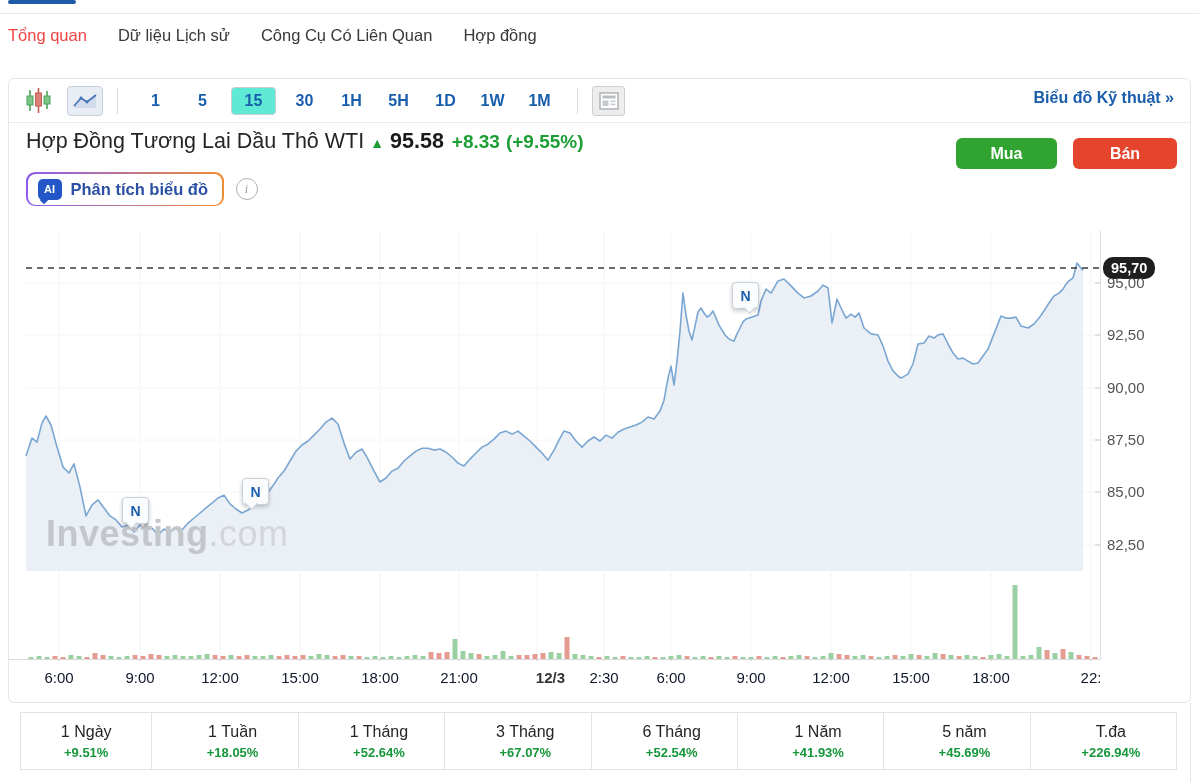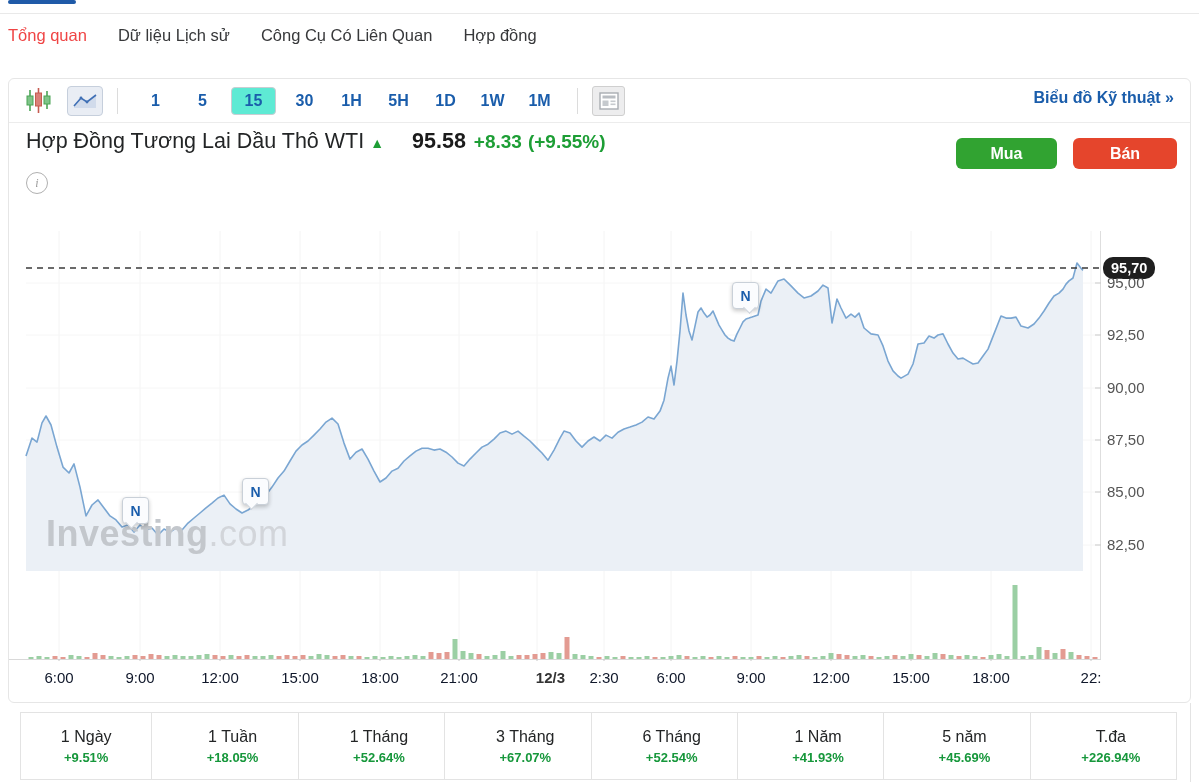--- a/index.html
+++ b/index.html
@@ -21,21 +21,21 @@
   #linechart-btn{width:34px;height:28px;background:#e9edf4;border:1px solid #c6cfdc;border-radius:4px;}
   #news-btn{width:31px;height:28px;background:#ededee;border:1px solid #cfcfcf;border-radius:3px;}
   .tf{min-width:25px;text-align:center;color:#1a5dab;font-weight:bold;font-size:16px;padding:4px 5px;margin:0 5px;cursor:pointer;border:1px solid transparent;}
   .tf.selected{border:1px solid #c9cdd2;border-radius:4px;background:#5eead4;padding:4px 9px;}
   #tech-link{position:absolute;right:16px;top:10px;color:#1a5dab;font-weight:bold;font-size:16px;cursor:pointer;}
 
   
   #title-row{position:absolute;left:17px;top:50px;display:flex;align-items:baseline;white-space:nowrap;}
   #inst-name{font-size:21.5px;color:#232526;font-weight:500;}
   #up-arrow{color:#1d9e35;font-size:14px;margin:0 6px;}
-  #inst-price{font-size:21.5px;font-weight:bold;color:#1b1b1b;margin-right:8px;margin-left:22px;}
+  #inst-price{font-size:21.5px;font-weight:bold;color:#1b1b1b;margin-right:8px;}
   #inst-change,#inst-change-pct{font-size:19px;color:#1d9e35;font-weight:600;margin-right:6px;}
   #buy-btn{position:absolute;left:947px;top:59px;width:101px;height:31px;border-radius:6px;background:#31a331;color:#fff;font-weight:bold;font-size:16px;display:flex;align-items:center;justify-content:center;cursor:pointer;}
   #sell-btn{position:absolute;left:1064px;top:59px;width:104px;height:31px;border-radius:6px;background:#e5452c;color:#fff;font-weight:bold;font-size:16px;display:flex;align-items:center;justify-content:center;cursor:pointer;}
 
   
   #ai-row{position:absolute;left:17px;top:93px;display:flex;align-items:center;gap:12px;}
   #ai-btn-border{background:linear-gradient(90deg,#8a5cf0,#ef8d32);padding:1.5px;border-radius:9px;cursor:pointer;}
   #ai-btn{background:#fff;border-radius:8px;display:flex;align-items:center;gap:9px;padding:5px 14px 5px 10px;}
   #ai-badge{position:relative;width:24px;height:21px;background:#2356c7;border-radius:5px;color:#fff;font-size:11px;font-weight:bold;display:flex;align-items:center;justify-content:center;}
   #ai-badge .tail{position:absolute;left:3px;bottom:-3px;width:6px;height:6px;background:#2356c7;transform:rotate(45deg);}
@@ -49,21 +49,21 @@
   #watermark span{color:#d2d5da;font-weight:normal;}
   .ylabel{position:absolute;left:1098px;width:64px;font-size:15px;color:#555;}
   .xlabel{position:absolute;top:438px;width:56px;margin-left:-28px;text-align:center;font-size:15px;color:#0f172a;}
   .xlabel.bold{color:#333;font-weight:bold;text-align:right;}
   #price-tag{position:absolute;left:1094px;top:26px;background:#1f1f1f;color:#fff;font-size:14.5px;font-weight:bold;padding:3px 8px;border-radius:10px;}
   .nbadge{position:absolute;width:25px;height:25px;background:#fbfcfe;border:1px solid #c9d0d8;border-radius:4px;box-shadow:0 2px 4px rgba(0,0,0,.22);color:#1a5dab;font-weight:bold;font-size:14px;display:flex;align-items:center;justify-content:center;cursor:pointer;}
   .nbadge .tail{position:absolute;bottom:-4px;width:8px;height:8px;background:#fbfcfe;border-right:1px solid #c9d0d8;border-bottom:1px solid #c9d0d8;transform:rotate(45deg);}
   .nbadge .tail.left{left:4px;} .nbadge .tail.right{right:4px;}
 
   
-  #perf{position:absolute;left:20px;top:712px;width:1157px;height:68px;border:1px solid #e3e3e3;display:flex;box-sizing:border-box;background:#fff;gap:15px;}
+  #perf{position:absolute;left:20px;top:712px;width:1157px;height:58px;border:1px solid #e3e3e3;display:flex;box-sizing:border-box;background:#fff;gap:15px;}
   .perf-cell{flex:1;border-right:1px solid #e3e3e3;display:flex;flex-direction:column;align-items:center;justify-content:center;gap:4px;}
   .perf-cell:last-child{border-right:none;}
   .perf-label{font-size:16px;color:#232526;}
   .perf-value{font-size:13px;font-weight:bold;color:#16973b;}
   #right-hairline{position:absolute;left:1190px;top:703px;width:1px;height:79px;background:#e3e3e3;}
 </style>
 </head>
 <body>
 
 <div id="page">
@@ -127,20 +127,29 @@
       <span id="inst-name">Hợp Đồng Tương Lai Dầu Thô WTI</span>
       <span id="up-arrow">▲</span>
       <span id="inst-price">95.58</span>
       <span id="inst-change">+8.33</span>
       <span id="inst-change-pct">(+9.55%)</span>
     </div>
     <div id="buy-btn">Mua</div>
     <div id="sell-btn">Bán</div>
 
     <div id="ai-row">
+      <div id="ai-btn-border">
+        <div id="ai-btn">
+          <span id="ai-badge">
+              <span>AI</span>
+              <span class="tail"></span>
+            </span>
+          <span id="ai-label">Phân tích biểu đồ</span>
+        </div>
+      </div>
       <div id="info-icon">i</div>
     </div>
 
     <div id="chart-wrap">
       <svg id="chart-svg" width="1092" height="430" viewBox="0 0 1092 430">
           <line x1="50" y1="0" x2="50" y2="428" stroke="#f4f4f4" stroke-width="1"></line>
           <line x1="131" y1="0" x2="131" y2="428" stroke="#f4f4f4" stroke-width="1"></line>
           <line x1="211" y1="0" x2="211" y2="428" stroke="#f4f4f4" stroke-width="1"></line>
           <line x1="291" y1="0" x2="291" y2="428" stroke="#f4f4f4" stroke-width="1"></line>
           <line x1="371" y1="0" x2="371" y2="428" stroke="#f4f4f4" stroke-width="1"></line>

